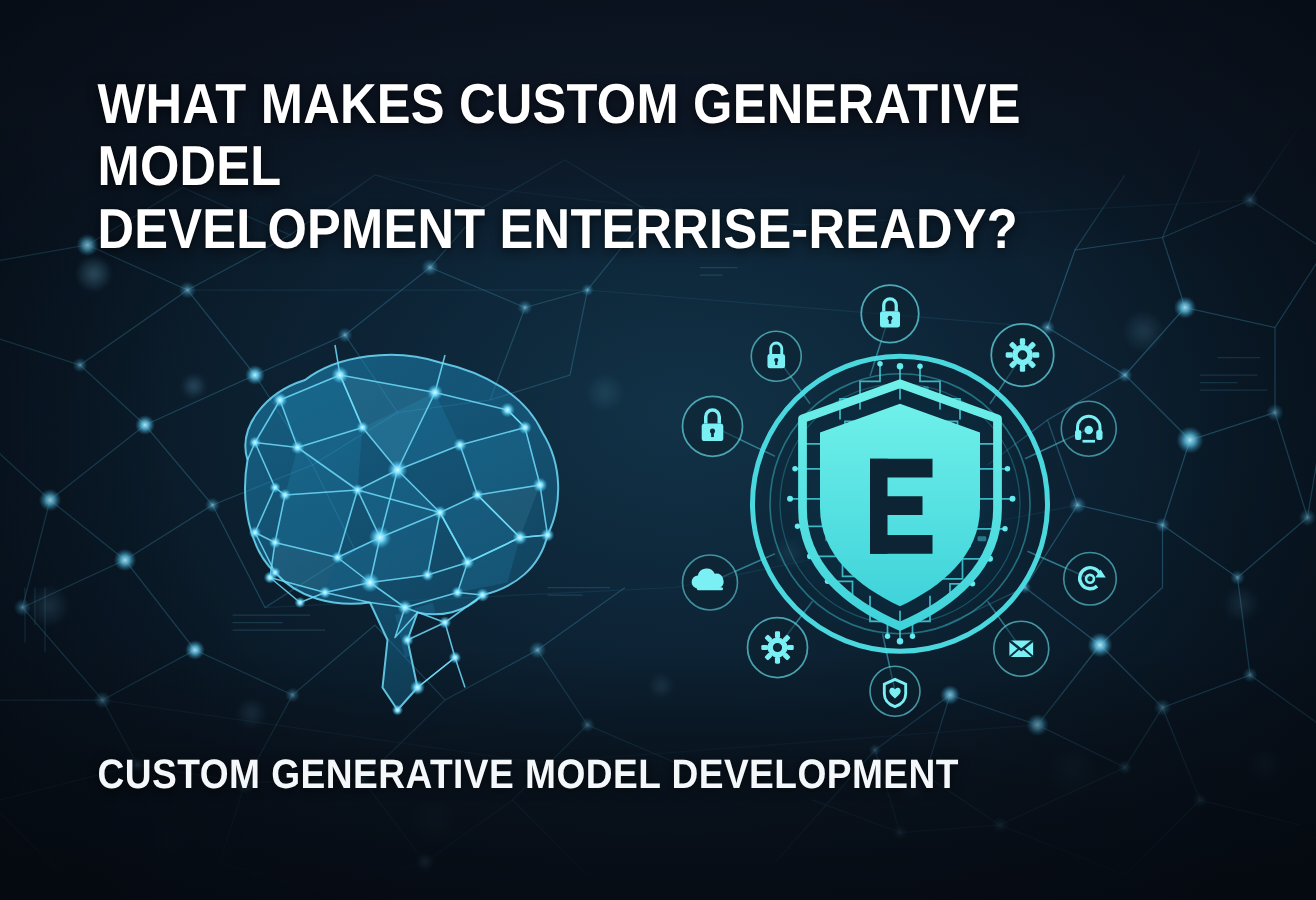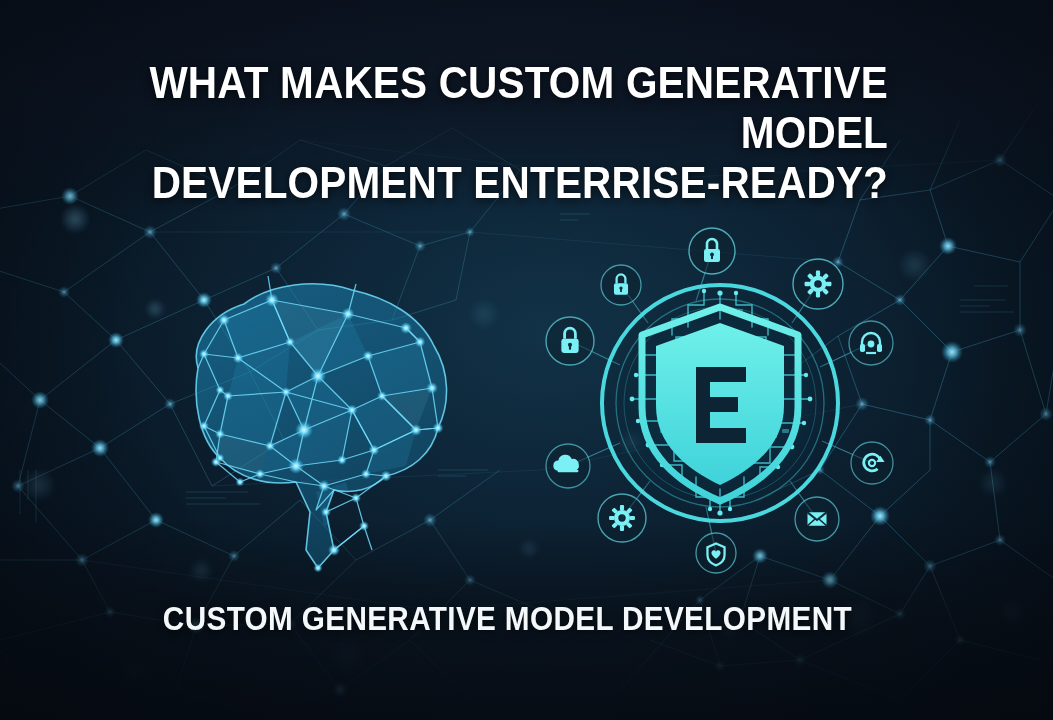--- a/index.html
+++ b/index.html
@@ -7,21 +7,20 @@
   body{
     font-family:"Liberation Sans", sans-serif;
     -webkit-font-smoothing:antialiased;
   }
   #stage{
     position:relative;
     width:1053px;
     height:720px;
     overflow:hidden;
     background:#0b1320;
-    text-align:right;
   }
 
   
   .bg-base{
     position:absolute; inset:0;
     background:
       radial-gradient(ellipse 760px 520px at 52% 46%, #123247 0%, #0d2436 34%, #0a1a28 60%, #081320 82%, #060d16 100%);
   }
   .bg-vignette{
     position:absolute; inset:0;

